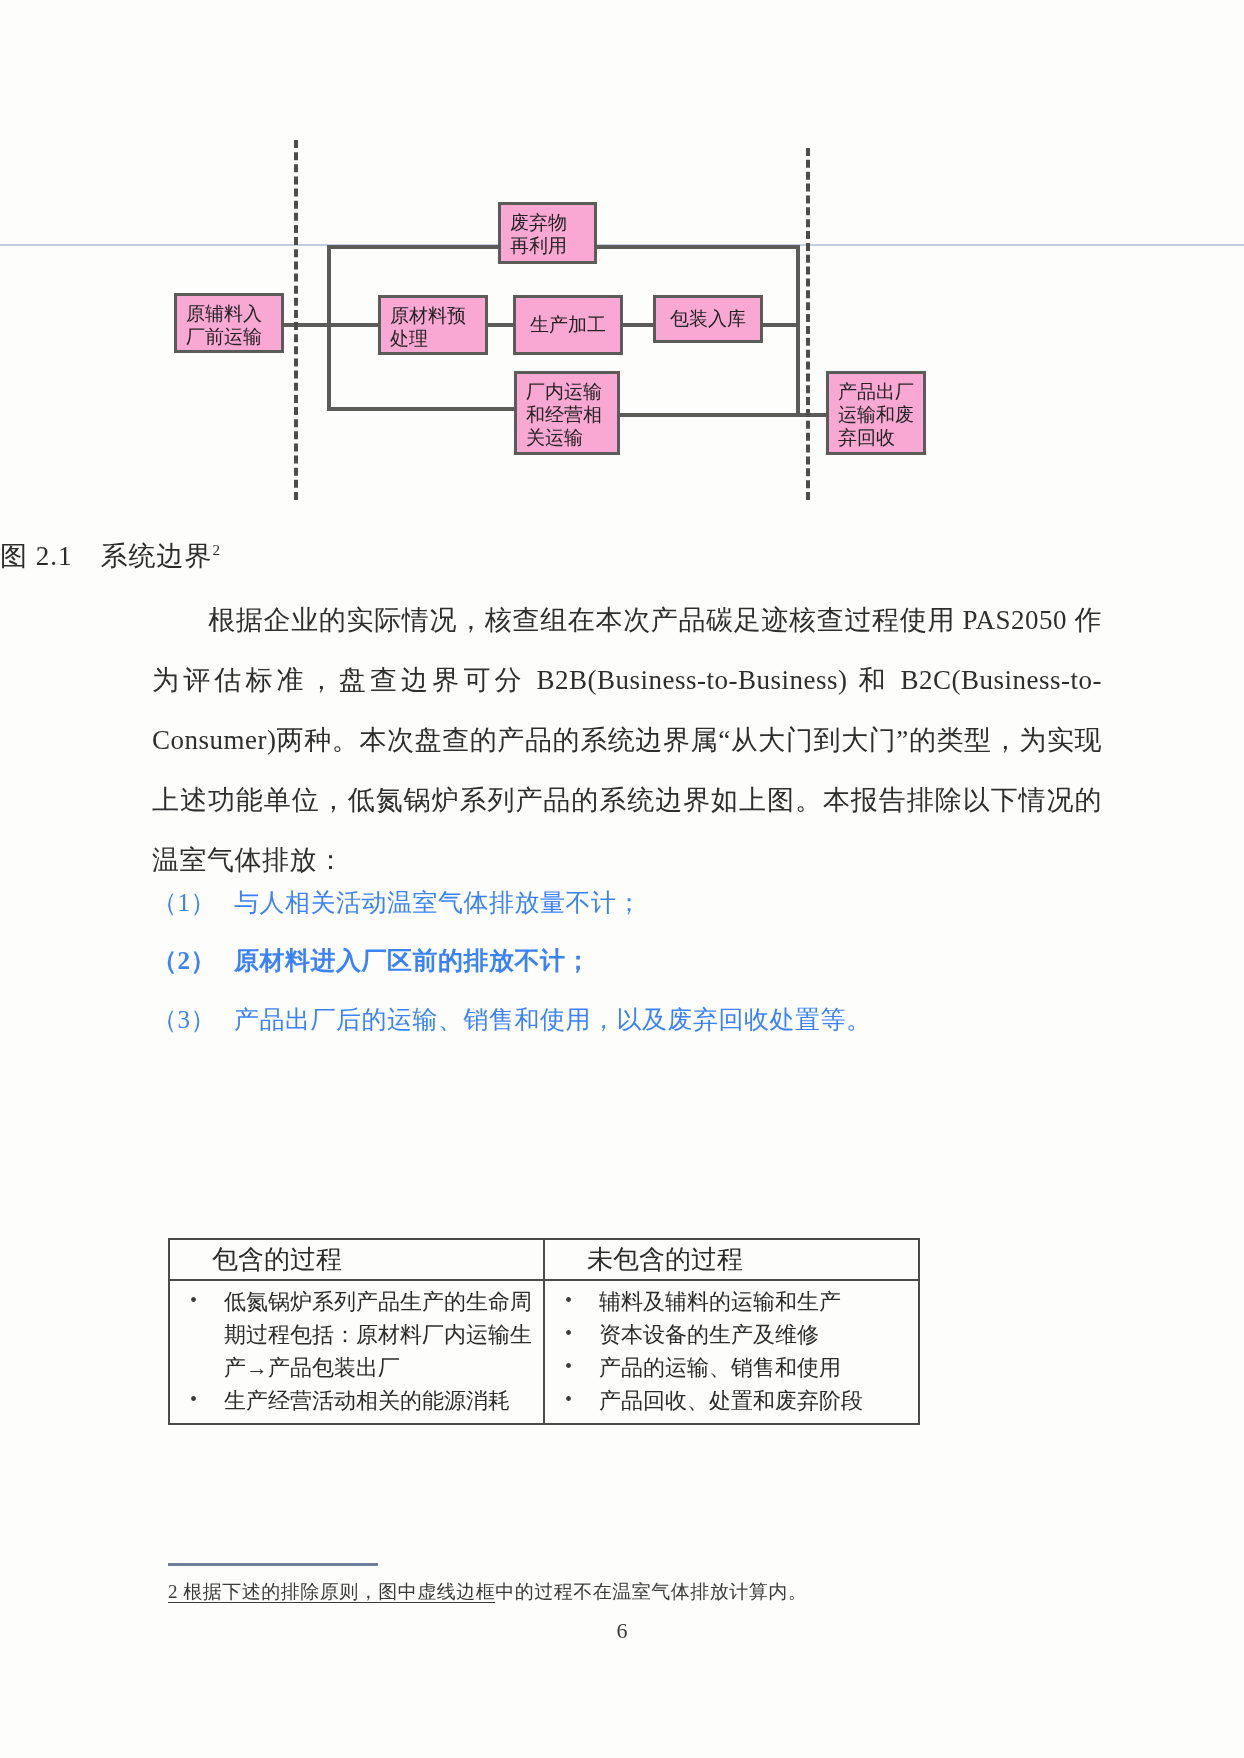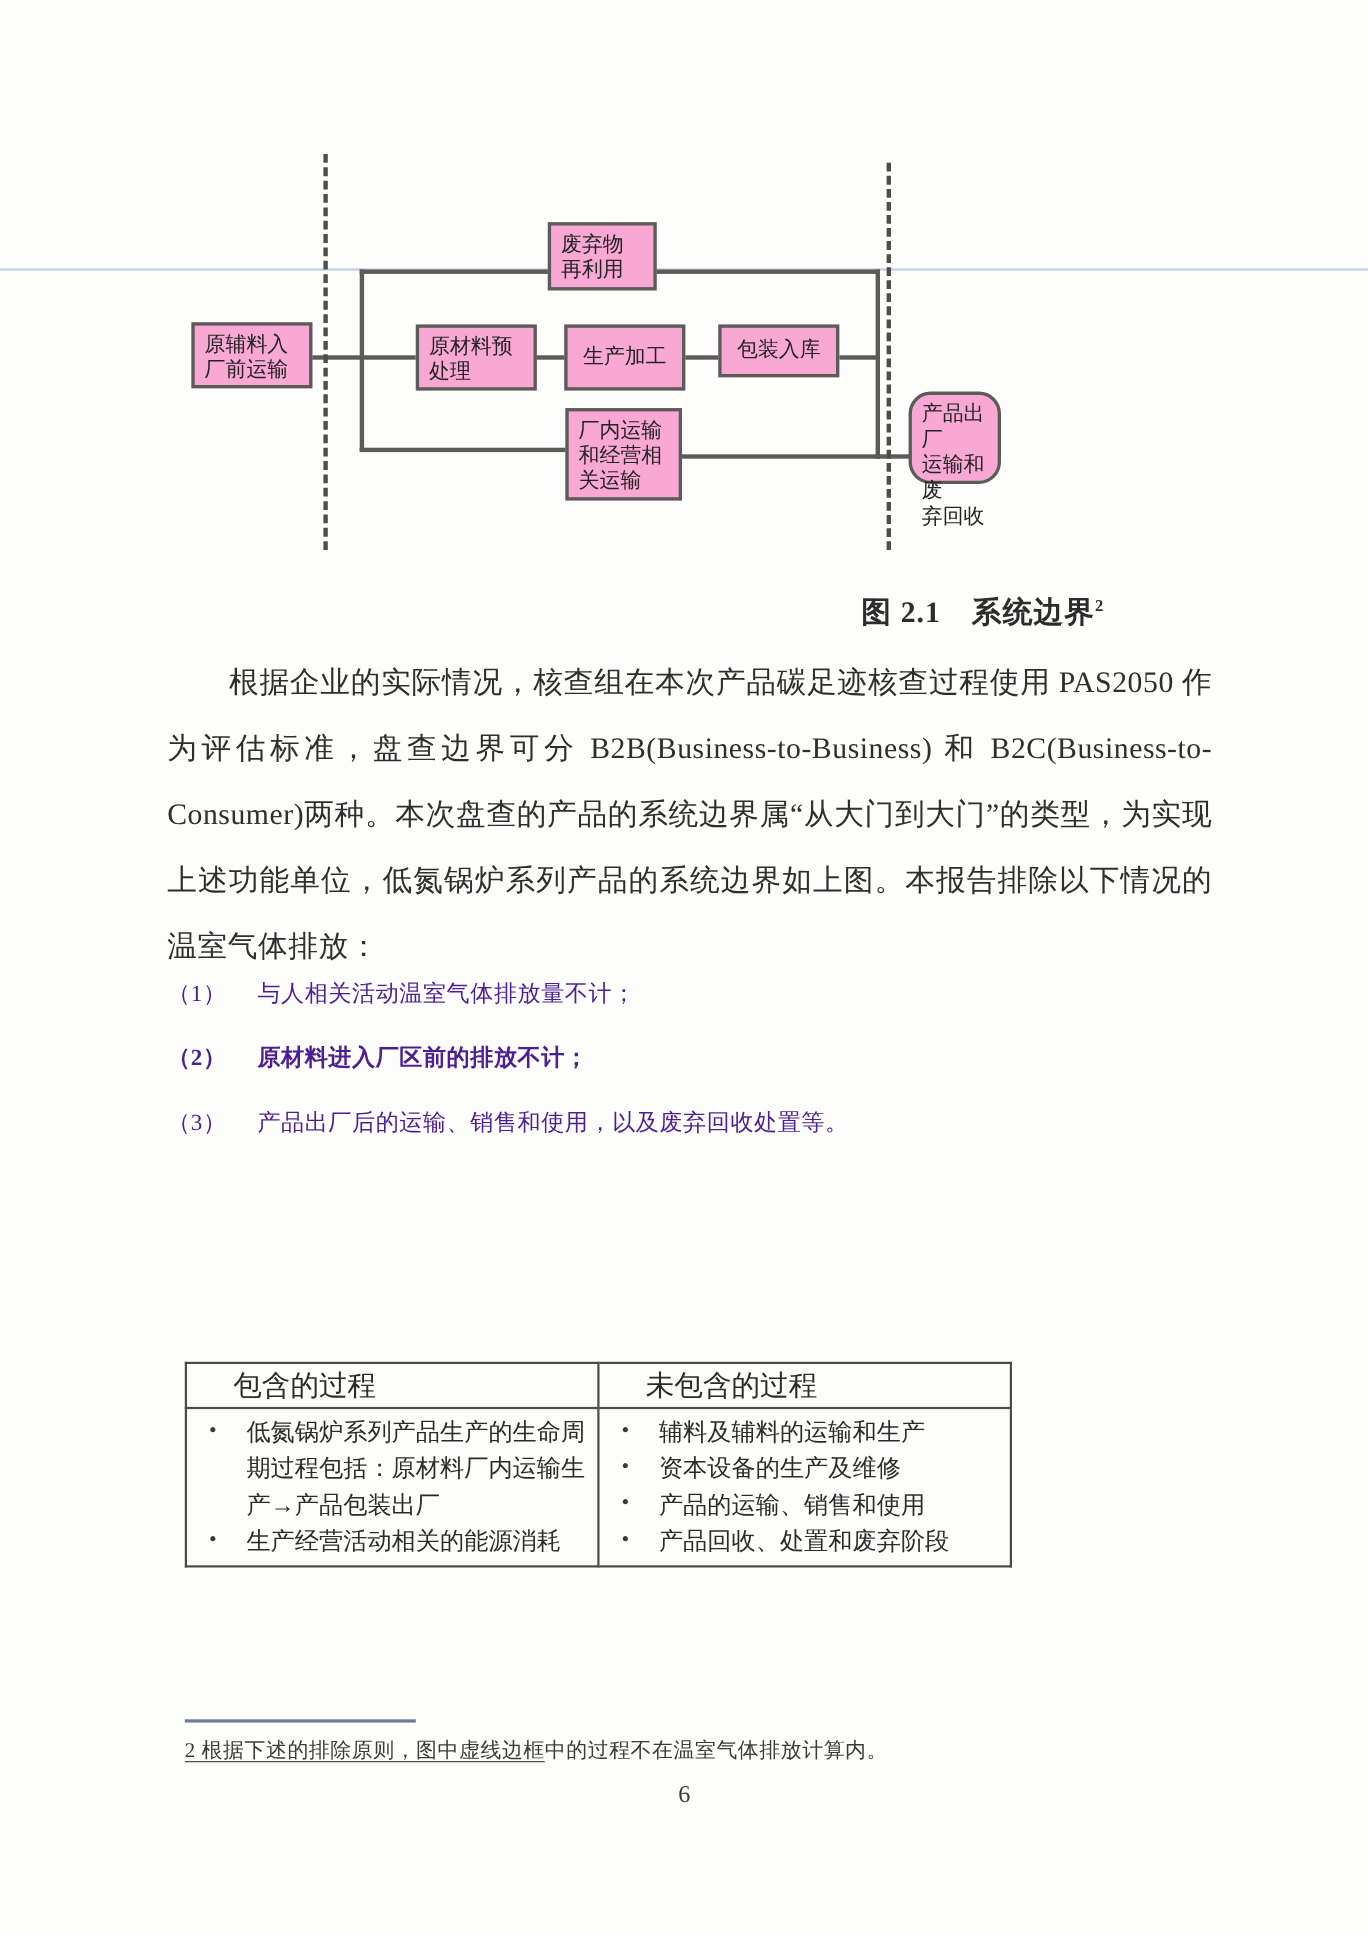--- a/index.html
+++ b/index.html
@@ -69,25 +69,24 @@
     width: 0;
     border-left: 4px dashed #4d4d4b;
     z-index: 3;
   }
 
   
   .figcaption {
     position: absolute;
     left: 0;
     width: 1004px;
-    text-align: right;
+    text-align: left;
     font-size: 27px;
     letter-spacing: 1px;
     color: #2c2c2c;
-    font-weight: bold;
   }
   .figcaption .sup {
     font-size: 15px;
     vertical-align: super;
   }
   .para {
     position: absolute;
     left: 152px;
     width: 950px;
     font-size: 27px;
@@ -95,23 +94,23 @@
     color: #2e2e2e;
     letter-spacing: .5px;
     text-align: justify;
     text-justify: inter-character;
   }
   .para .indent { display: inline-block; width: 56px; }
   .listitem {
     position: absolute;
     left: 152px;
     width: 950px;
-    font-size: 21px;
+    font-size: 25px;
     line-height: 40px;
-    color: #4c1d95;
+    color: #3b82f6;
     letter-spacing: .5px;
   }
   .listitem .num { display: inline-block; min-width: 82px; }
 
   .tablecaption {
     position: absolute;
     left: 0;
     width: 1244px;
     text-align: center;
     font-size: 27px;
@@ -238,21 +237,21 @@
     <div class="dbox center" style="left:653px; top:295px; width:110px; height:48px;align-items:center;">
       <span>包装入库</span>
     </div>
 
     <div class="dbox" style="left:514px; top:371px; width:106px; height:84px;">
       <div>厂内运输</div>
       <div>和经营相</div>
       <div>关运输</div>
     </div>
 
-    <div class="dbox" style="left:826px; top:356px; width:84px; height:84px;border-radius:20px;">
+    <div class="dbox" style="left:826px; top:371px; width:100px; height:84px;">
       <div>产品出厂</div>
       <div>运输和废</div>
       <div>弃回收</div>
     </div>
   </div>
 
   <div class="figcaption" style="top:538px;">
     <span>图 2.1　系统边界</span><span class="sup">2</span>
   </div>
 

